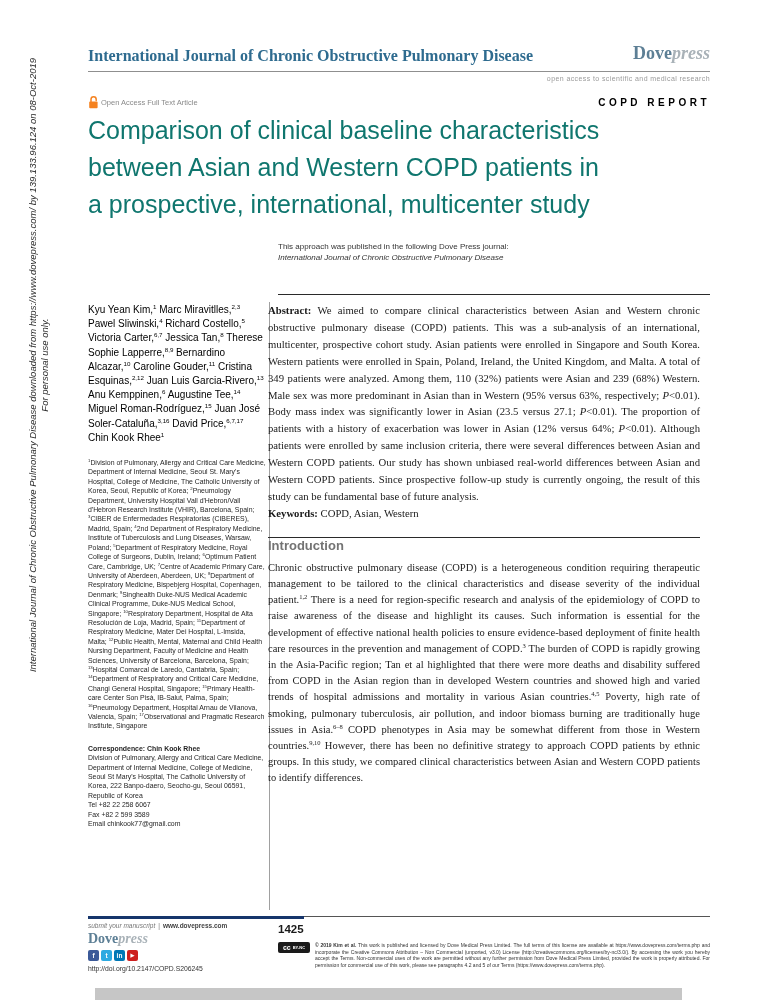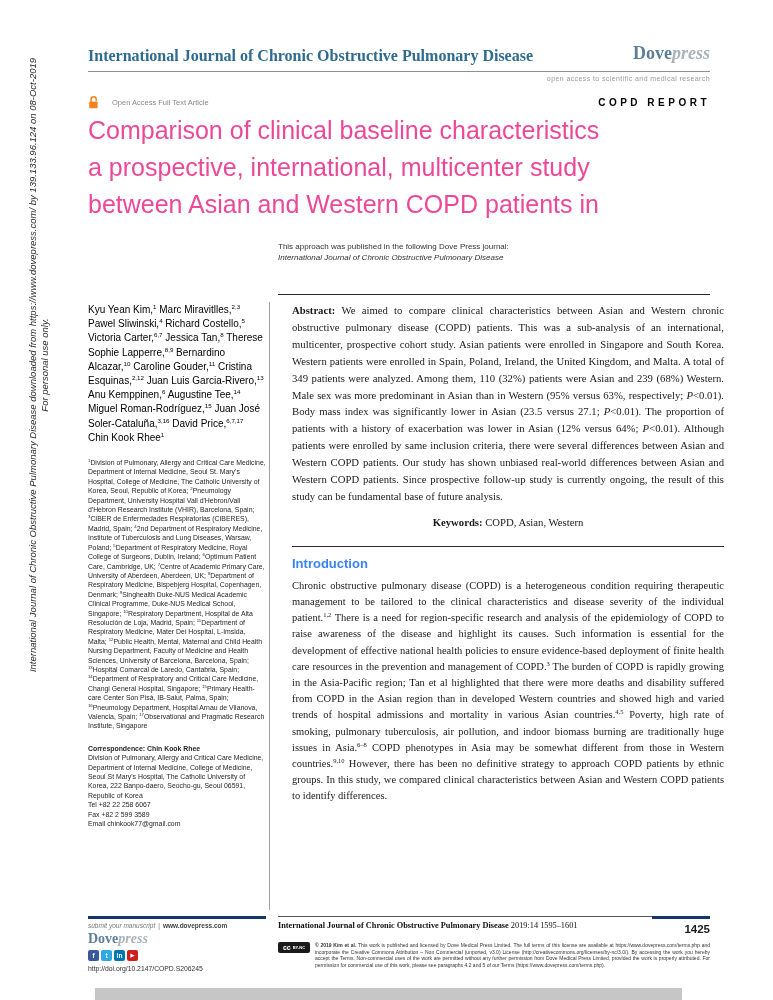--- a/index.html
+++ b/index.html
@@ -18,46 +18,46 @@
           color:var(--journal-blue); }
   .logo { position:absolute; top:43px; right:0; font:bold 18px "Liberation Serif", serif; }
   .logo-dove { color:var(--dove-blue); }
   .logo-press { color:var(--press-gray);font-style:italic; }
   .header-rule { position:absolute; top:71px; left:0; width:622px; height:1px; background:#8f8f8f; }
   .tagline { position:absolute; top:75px; right:0; font:7px "Liberation Sans", sans-serif;
           color:#9a9a9a; letter-spacing:0.4px; }
 
   .oa-row { position:absolute; top:96px; left:0; width:622px; display:flex;
           justify-content:space-between; align-items:center; }
-  .oa-left { display:flex; align-items:center; gap:13px; }
+  .oa-left { display:flex; align-items:center; gap:2px; }
   .oa-lock-shackle { stroke:var(--orange); fill:none; }
   .oa-lock-body { fill:var(--orange); }
   .oa-label { font:7.5px "Liberation Sans", sans-serif; color:#8a8a8a; }
   .article-type { font:bold 10px "Liberation Sans", sans-serif; letter-spacing:3.5px; color:#000; }
 
   .title { position:absolute; top:112px; left:0; width:622px;
-          font:400 25px/37px "Liberation Sans", sans-serif; color:#ec4899; }
+          font:400 25px/37px "Liberation Sans", sans-serif; color:#0f766e; }
 
   .pub-note { position:absolute; top:241px; left:190px;
           font:8px/11px "Liberation Sans", sans-serif; color:#333; }
   .pub-note .italic { font-style:italic; }
 
   .rcol-rule { position:absolute; top:294px; left:190px; width:432px; height:1px; background:#2a2a2a; }
   .col-divider { position:absolute; top:302px; left:181px; width:1px; height:608px; background:#a0a0a0; }
 
   .left-col { position:absolute; top:303px; left:0; width:178px; }
   .authors { font:10px/14.2px "Liberation Sans", sans-serif; color:#000; }
   .affiliations { margin-top:13px; font:6.9px/9.4px "Liberation Sans", sans-serif; color:#1f1f1f; }
   .correspondence { margin-top:13px; font:6.9px/9.4px "Liberation Sans", sans-serif; color:#1f1f1f; }
 
-  .right-col { position:absolute; top:302px; left:204px; width:432px; }
+  .right-col { position:absolute; top:302px; left:180px; width:432px; }
   .para { font:10.7px/16.9px "Liberation Serif", serif; text-align:justify; }
-  .keywords { margin-top:9px; text-align:center; }
+  .keywords { margin-top:0; text-align:left; }
   .section-rule { margin-top:15px; height:1px; background:#2a2a2a; }
-  .section-heading { margin-top:9px; font:bold 13px "Liberation Sans", sans-serif; color:#3b82f6; }
+  .section-heading { font:bold 13px "Liberation Sans", sans-serif; color:#737373; }
   .intro { margin-top:7px; font:10.5px/16.2px "Liberation Serif", serif; }
 
   .footer-left { position:absolute; top:916px; left:0; width:178px; }
   .fl-rule { height:2.5px; background:var(--navy); }
   .submit-line { margin-top:3px; font:6.5px "Liberation Sans", sans-serif; color:#777;
           display:flex; gap:3px; align-items:center; }
   .submit-label { font-style:italic; }
   .submit-url { color:#444; font-weight:bold; }
   .footer-logo { margin-top:2px; font:bold 14px "Liberation Serif", serif; }
   .social-row { margin-top:3px; display:flex; gap:2px; }
@@ -110,22 +110,22 @@
           <path class="oa-lock-shackle" d="M3 5.5 V3.4 a2.6 2.6 0 0 1 5.2 0 V4.6" stroke-width="1.5" stroke-linecap="round"></path>
           <rect class="oa-lock-body" x="1.2" y="5.5" width="8.4" height="6.8" rx="1"></rect>
         </svg>
         <span class="oa-label">Open Access Full Text Article</span>
       </span>
       <span class="article-type">COPD REPORT</span>
     </div>
 
     <h1 class="title">
       <div>Comparison of clinical baseline characteristics</div>
+      <div>between Asian and Western COPD patients in</div>
       <div>a prospective, international, multicenter study</div>
-      <div>between Asian and Western COPD patients in</div>
     </h1>
 
     <div class="pub-note">
       <div>This approach was published in the following Dove Press journal:</div>
       <div class="italic">International Journal of Chronic Obstructive Pulmonary Disease</div>
     </div>
 
     <div class="rcol-rule"></div>
     <div class="col-divider"></div>
 
@@ -161,21 +161,20 @@
         <span class="sicon fb">f</span>
         <span class="sicon tw">t</span>
         <span class="sicon li">in</span>
         <span class="sicon yt">▶</span>
       </div>
       <div class="doi">http://doi.org/10.2147/COPD.S206245</div>
     </div>
 
     <div class="footer-right">
       <div class="citation-row">
-        <div class="citation"><b>International Journal of Chronic Obstructive Pulmonary Disease</b> <span>2019:14 1595–1601</span></div>
         <div class="pageno-wrap">
           <div class="pageno-bar"></div>
           <div class="pageno">1425</div>
         </div>
       </div>
       <div class="license-row">
         <div class="cc-badge">
           <span class="cc-main">cc</span>
           <span class="cc-sub">BY-NC</span>
         </div>

